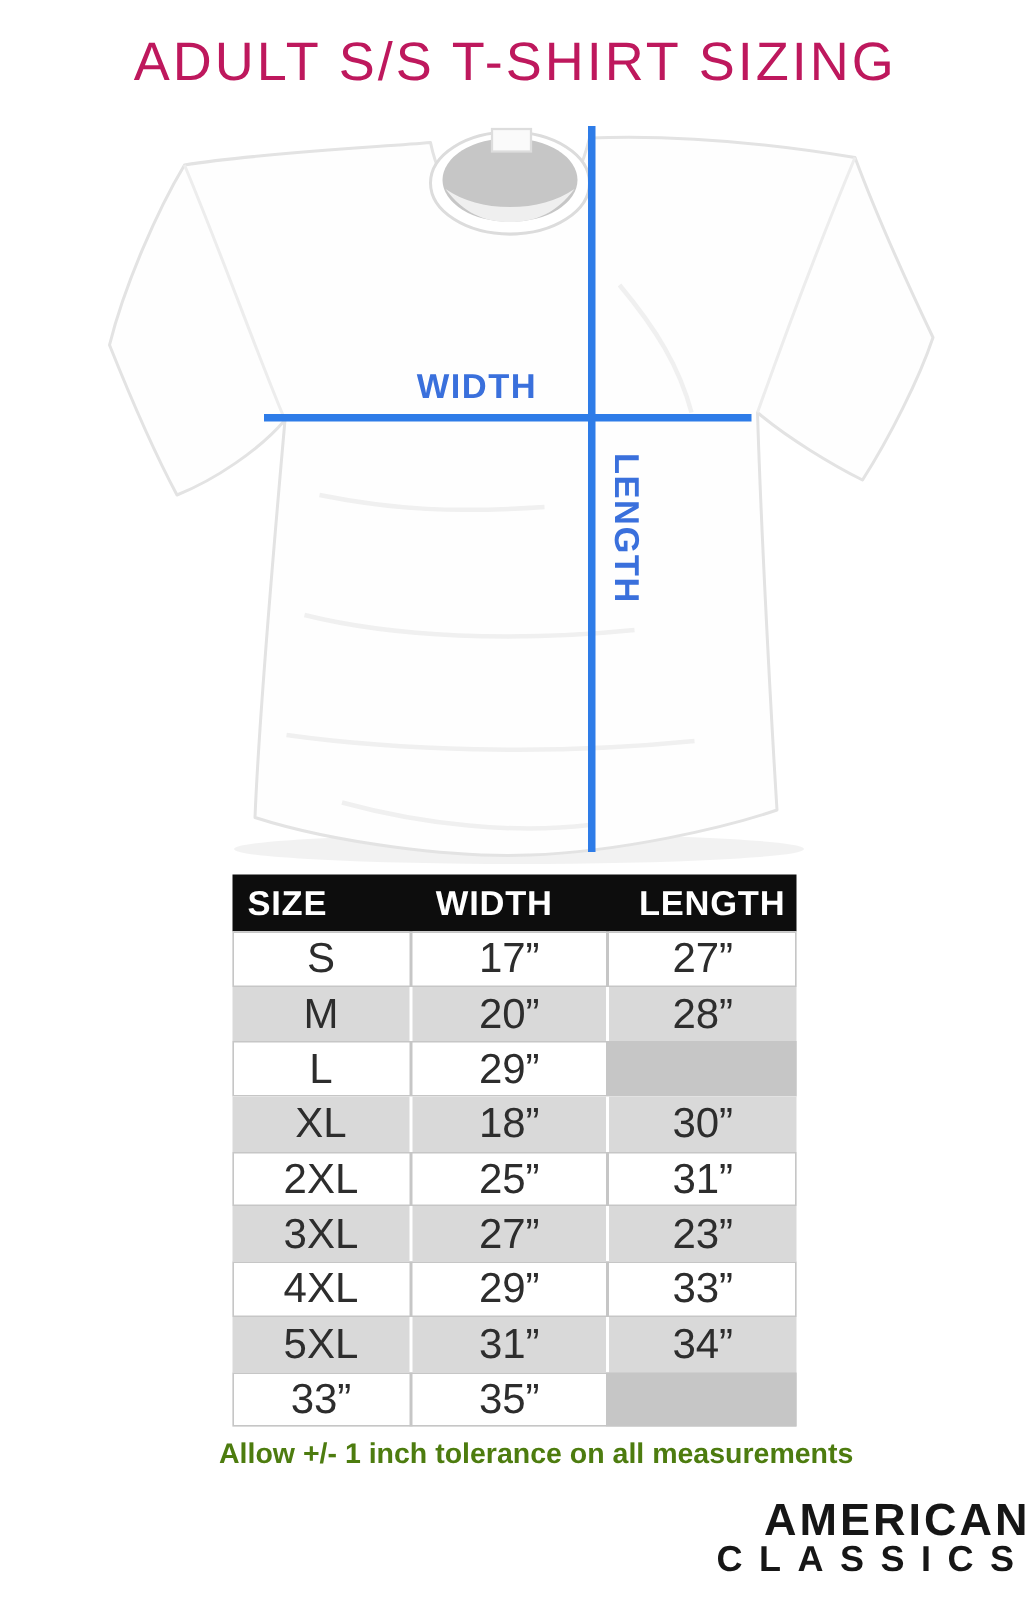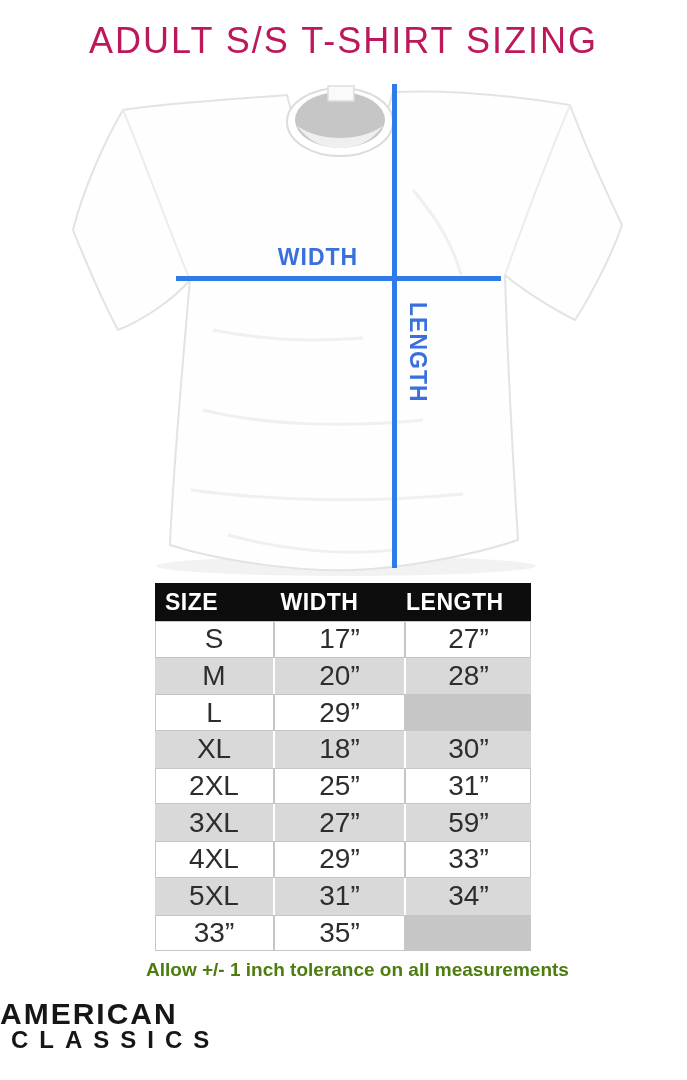--- a/index.html
+++ b/index.html
@@ -27,21 +27,21 @@
   }
   .length-label {
     position:absolute; left:341px; top:222px;
     writing-mode:vertical-rl; text-orientation:mixed;
     font-size:23px; font-weight:700; letter-spacing:1px; color:#3a70dc;
   }
 
   
   .size-table { position:absolute; left:155px; top:583px; width:376px; }
   .thead {
-    display:grid; grid-template-columns:118px 129px 125px; column-gap:2px;
+    display:grid; grid-template-columns:118px 129px 125px; column-gap:12px;
     background:#0d0d0d; height:38px; align-items:center;
   }
   .thead .th { color:#ffffff; font-weight:700; font-size:23px; letter-spacing:0.5px; }
   .th-size   { text-align:left; padding-left:10px; }
   .th-width, .th-length { text-align:center; padding-right:40px; }
 
   .trow {
     display:grid; grid-template-columns:118px 129px 125px; column-gap:2px;
     height:36.7px; position:relative;
   }
@@ -58,21 +58,21 @@
   .trow.gray { background:#ffffff; }
   .trow.gray .cell { background:#d9d9d9; }
 
   
   .tolerance-note {
     position:absolute; top:959px; left:146px; width:376px; text-align:center;
     font-size:19px; font-weight:700; color:#4d7c0f; white-space:nowrap;
   }
 
   
-  .brand { position:absolute; top:999px; left:0; width:687px; text-align:left; color:#161616; }
+  .brand { position:absolute; top:999px; left:0; width:687px; text-align:right; color:#161616; }
   .brand-top { font-size:30px; font-weight:800; letter-spacing:2px; line-height:30px; }
   .brand-bottom { font-size:24px; font-weight:700; letter-spacing:11px; margin-left:11px; line-height:22px; }
 </style>
 </head>
 <body>
 
 <div class="page-title">ADULT S/S T-SHIRT SIZING</div>
 
 <div class="shirt-wrap">
   <svg viewBox="0 0 562 496" width="562" height="496">
@@ -145,21 +145,21 @@
         <div class="cell">30”</div>
       </div>
       <div class="trow white">
         <div class="cell">2XL</div>
         <div class="cell">25”</div>
         <div class="cell">31”</div>
       </div>
       <div class="trow gray">
         <div class="cell">3XL</div>
         <div class="cell">27”</div>
-        <div class="cell">59”</div>
+        <div class="cell">23”</div>
       </div>
       <div class="trow white">
         <div class="cell">4XL</div>
         <div class="cell">29”</div>
         <div class="cell">33”</div>
       </div>
       <div class="trow gray">
         <div class="cell">5XL</div>
         <div class="cell">31”</div>
         <div class="cell">34”</div>

